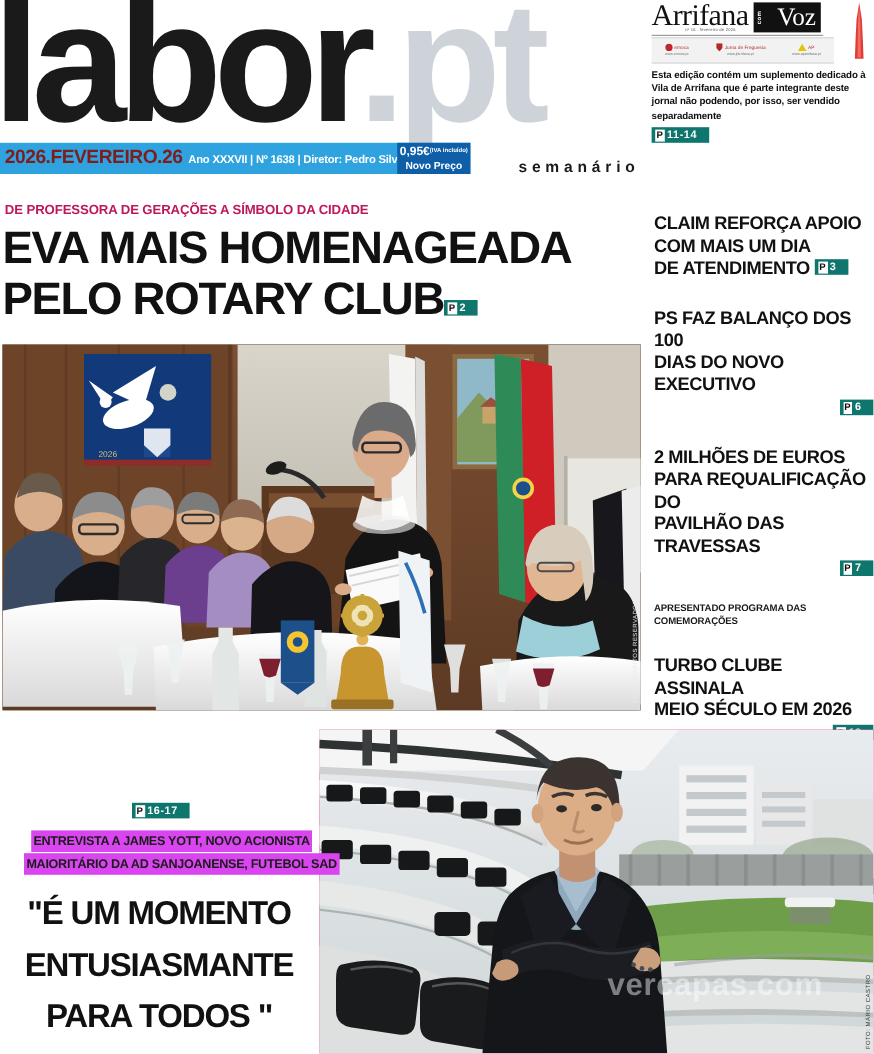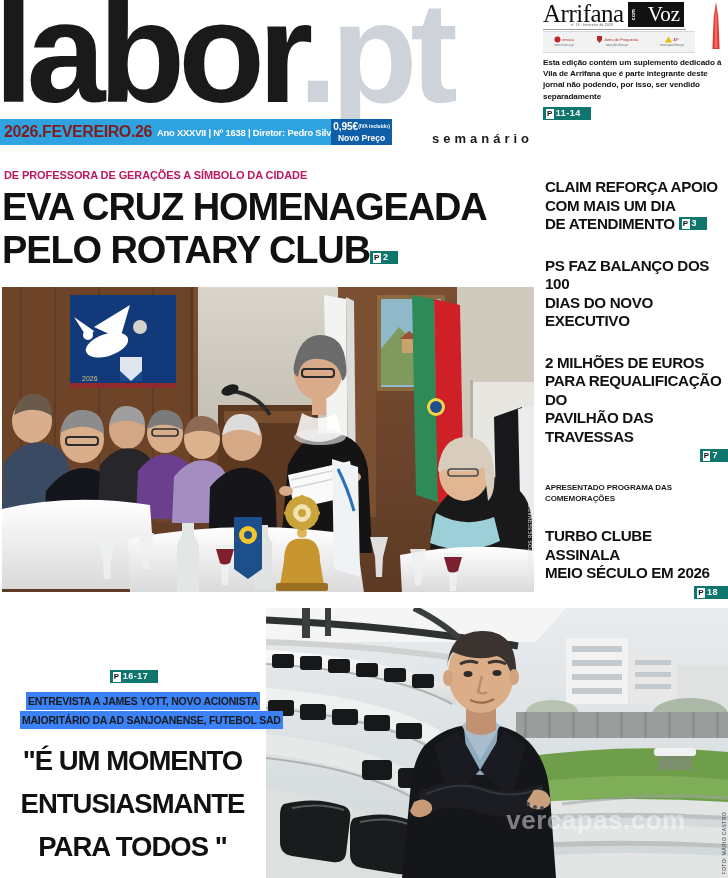--- a/index.html
+++ b/index.html
@@ -295,21 +295,21 @@
   
   .interview {
     position: absolute;
     left: 0; top: 668px;
     width: 266px;
     text-align: center;
   }
   .iv-badge-row { margin-left: 2px; margin-bottom: 5px; }
   .iv-kicker {
     display: inline-block;
-    background: #3b82f6;
+    background: #d946ef;
     font-size: 10.5px;
     font-weight: bold;
     line-height: 18px;
     letter-spacing: -0.25px;
     color: #1a1a1a;
     padding: 0 2px;
     white-space: nowrap;
     margin-left: 20px;
   }
   .iv-quote {
@@ -428,21 +428,21 @@
   <div class="arrifana-badge">
     <span class="pbadge">
       <span class="pb-p">P</span><span>11-14</span>
     </span>
   </div>
 </div>
 
 <div class="kicker">DE PROFESSORA DE GERAÇÕES A SÍMBOLO DA CIDADE</div>
 
 <div class="lead-head">
-  <span>EVA CRUZ HOMENAGEADA</span>
+  <span>EVA MAIS HOMENAGEADA</span>
   <span class="line2">
     <span>PELO ROTARY CLUB</span><span class="pbadge"><span class="pb-p">P</span><span>2</span></span>
   </span>
 </div>
 
 <div class="main-photo">
   <svg width="532" height="305" viewBox="0 0 532 305" preserveAspectRatio="none">
     <defs>
       <linearGradient id="wood" x1="0" y1="0" x2="0" y2="1">
         <stop offset="0" stop-color="#7b4f32"></stop>
@@ -622,20 +622,23 @@
       <span>DE ATENDIMENTO</span>
       <span class="pbadge"><span class="pb-p">P</span><span>3</span></span>
     </div>
   </div>
 
   <div class="side-item" style="margin-top:22px">
     <div class="side-head">
       <span>PS FAZ BALANÇO DOS 100</span><br>
       <span>DIAS DO NOVO EXECUTIVO</span>
     </div>
+    <div class="side-badge-right">
+      <span class="pbadge"><span class="pb-p">P</span><span>6</span></span>
+    </div>
   </div>
 
   <div class="side-item" style="margin-top:20px">
     <div class="side-head">
       <span>2 MILHÕES DE EUROS</span><br>
       <span>PARA REQUALIFICAÇÃO DO</span><br>
       <span>PAVILHÃO DAS TRAVESSAS</span>
     </div>
     <div class="side-badge-right">
       <span class="pbadge"><span class="pb-p">P</span><span>7</span></span>

